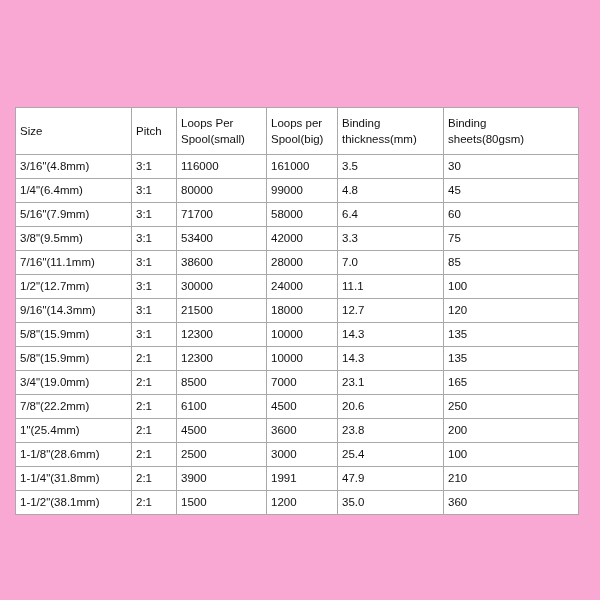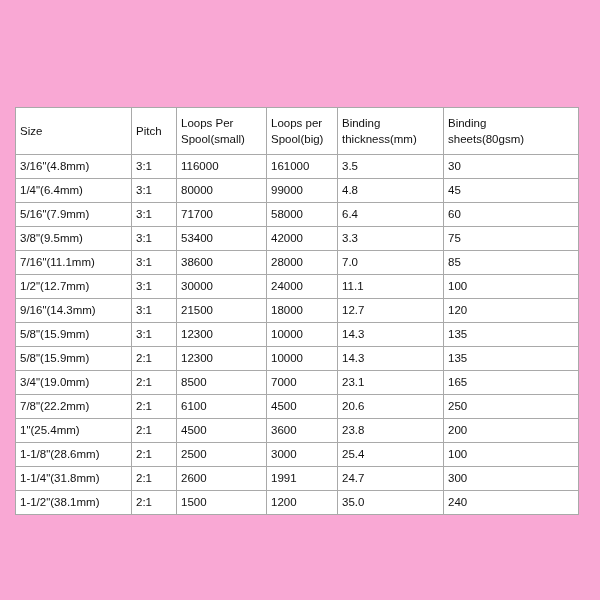--- a/index.html
+++ b/index.html
@@ -196,29 +196,29 @@
             <td>1-1/8"(28.6mm)</td>
             <td>2:1</td>
             <td>2500</td>
             <td>3000</td>
             <td>25.4</td>
             <td>100</td>
           </tr>
           <tr>
             <td>1-1/4"(31.8mm)</td>
             <td>2:1</td>
-            <td>2600</td>
+            <td>3900</td>
             <td>1991</td>
-            <td>24.7</td>
-            <td>300</td>
+            <td>47.9</td>
+            <td>210</td>
           </tr>
           <tr>
             <td>1-1/2"(38.1mm)</td>
             <td>2:1</td>
             <td>1500</td>
             <td>1200</td>
             <td>35.0</td>
-            <td>240</td>
+            <td>360</td>
           </tr>
         </tbody>
     </table>
   </div>
 </div>
 
 </body></html>

